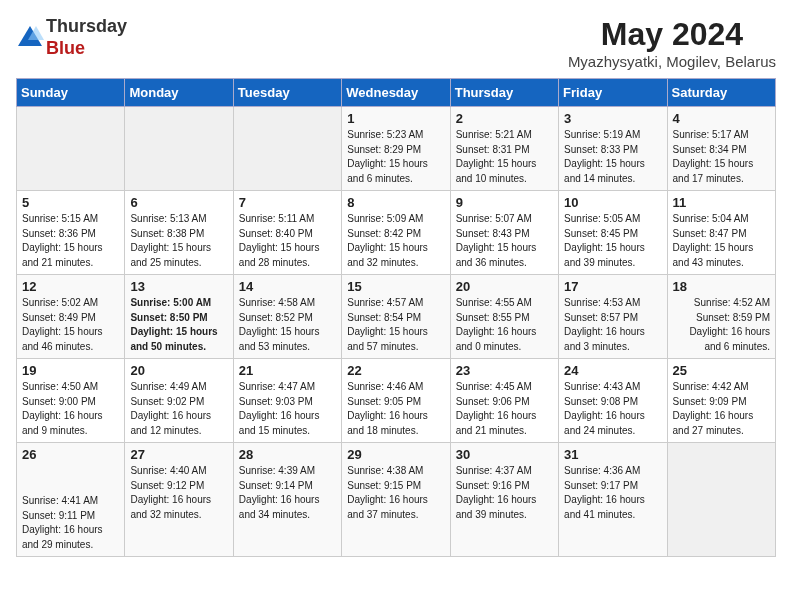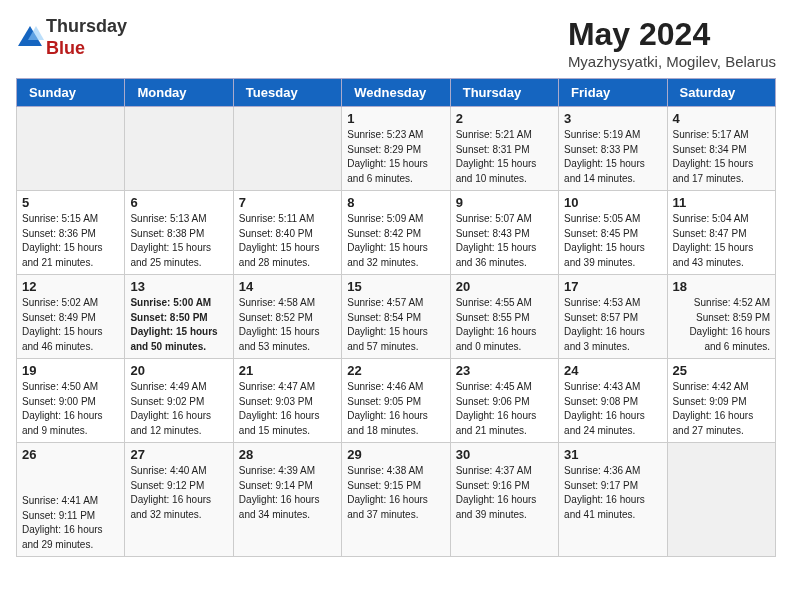--- a/index.html
+++ b/index.html
@@ -26,41 +26,41 @@
       line-height: 1.2;
     }
     .logo-text .general { color: #333; }
     .logo-text .blue { color: #b91c1c; }
     .logo-icon {
       width: 28px;
       height: 28px;
       margin-right: 2px;
     }
     .title-block {
-      text-align: left;
+      text-align: center;
     }
     .month-year {
       font-size: 32px;
       font-weight: bold;
       color: #222;
     }
     .location {
       font-size: 15px;
       color: #444;
     }
     table {
       width: 100%;
       border-collapse: collapse;
     }
     thead tr {
       background-color: #1565c0;
       color: white;
     }
     thead th {
-      padding: 6px 12px;
+      padding: 6px 4px;
       font-size: 13px;
       font-weight: bold;
       text-align: left;
       border: 1px solid #aac;
     }
     tbody tr {
       vertical-align: top;
     }
     tbody td {
       border: 1px solid #ccc;

